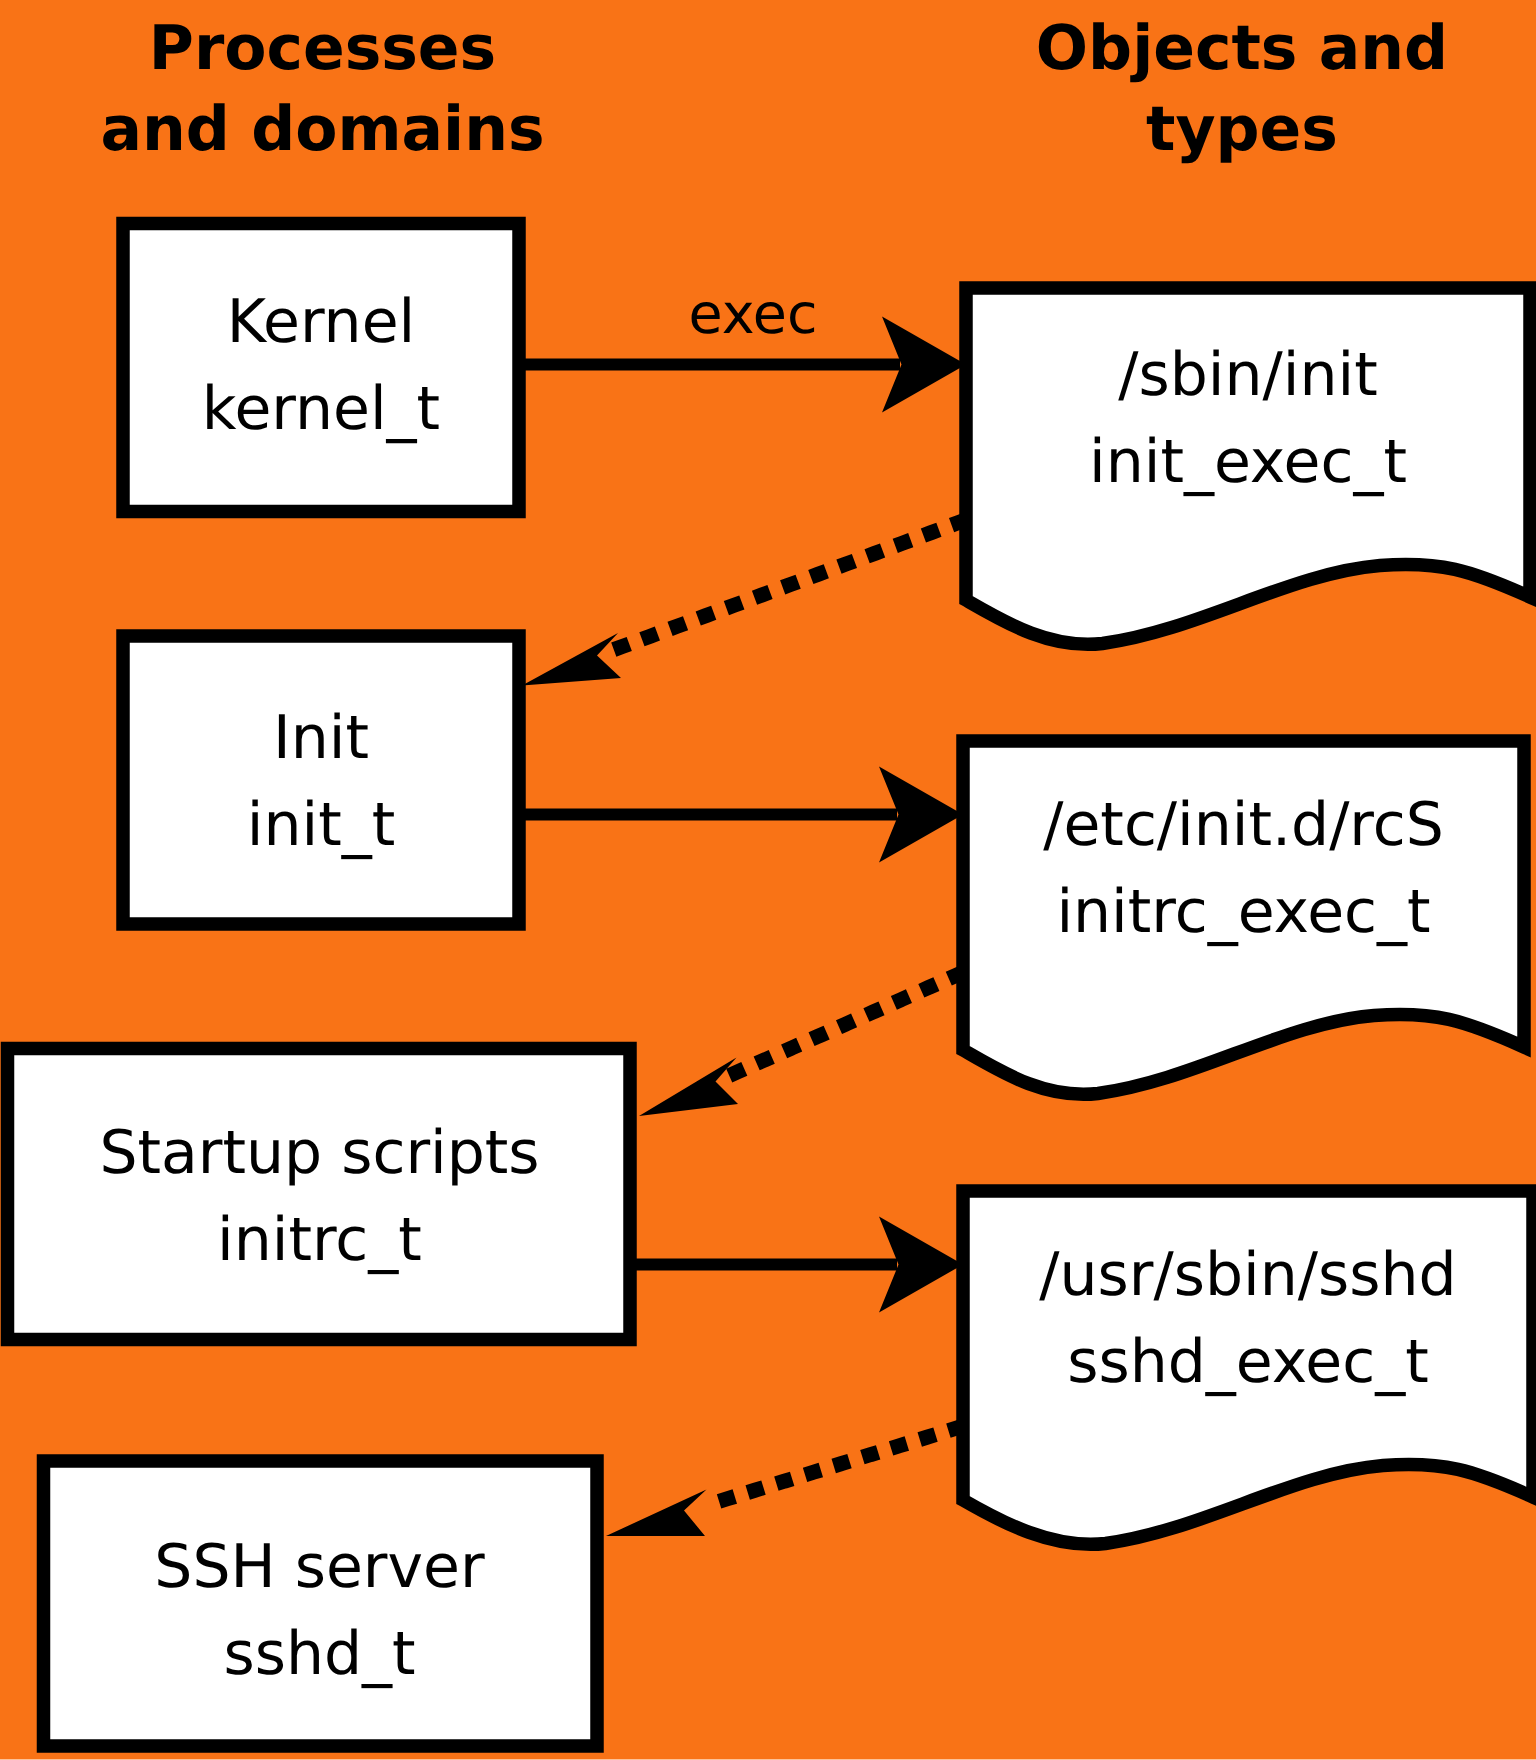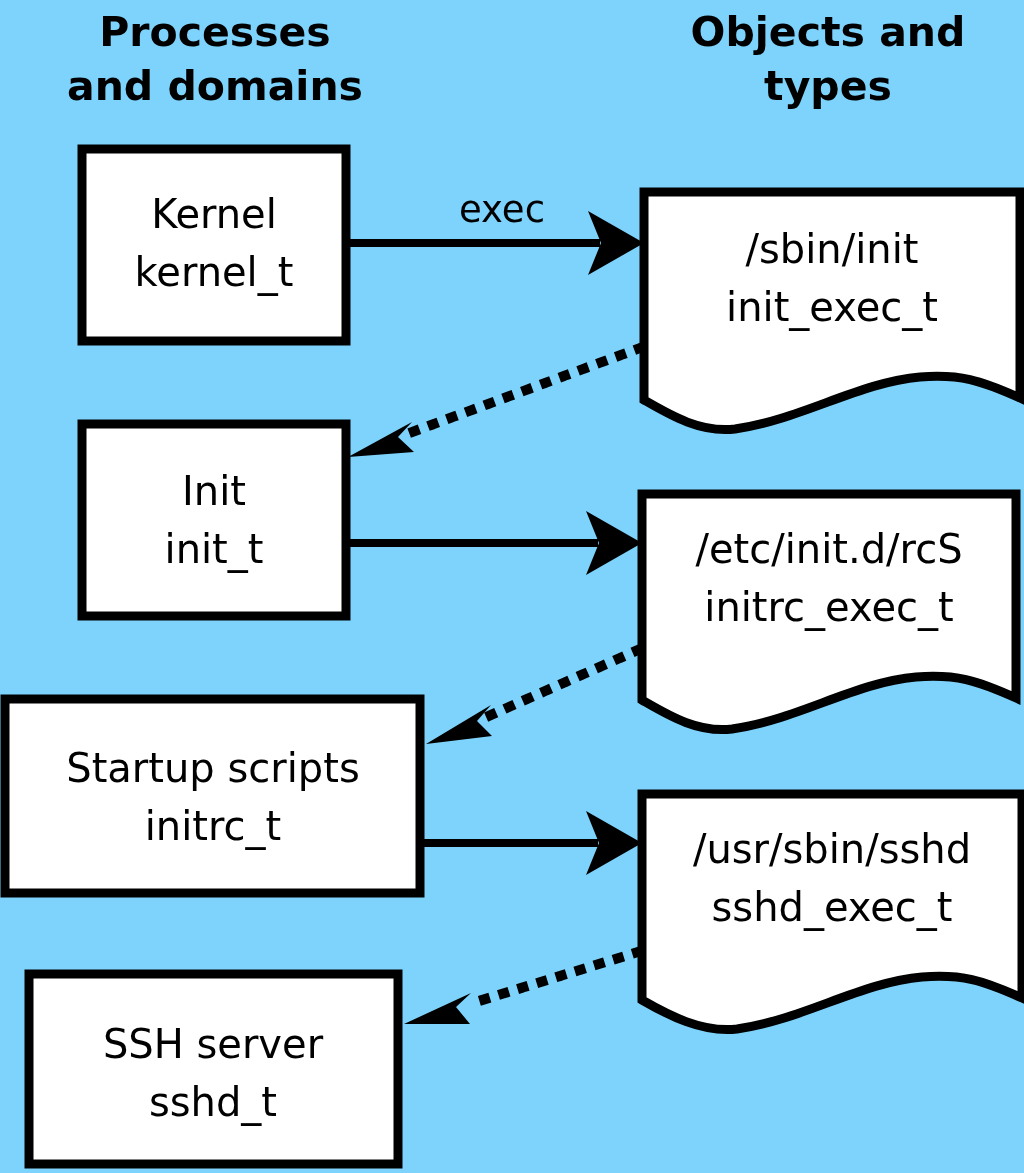--- a/index.html
+++ b/index.html
@@ -10,21 +10,21 @@
   body {
     width: 1024px;
     height: 1173px;
     font-family: "DejaVu Sans", sans-serif;
     overflow: hidden;
   }
   #diagram-root {
     position: relative;
     width: 1024px;
     height: 1173px;
-    background: #7dd3fc;
+    background: #f97316;
   }
   svg.diagram-canvas {
     display: block;
     width: 1024px;
     height: 1173px;
   }
   text {
     fill: #000000;
     font-family: "DejaVu Sans", sans-serif;
   }

